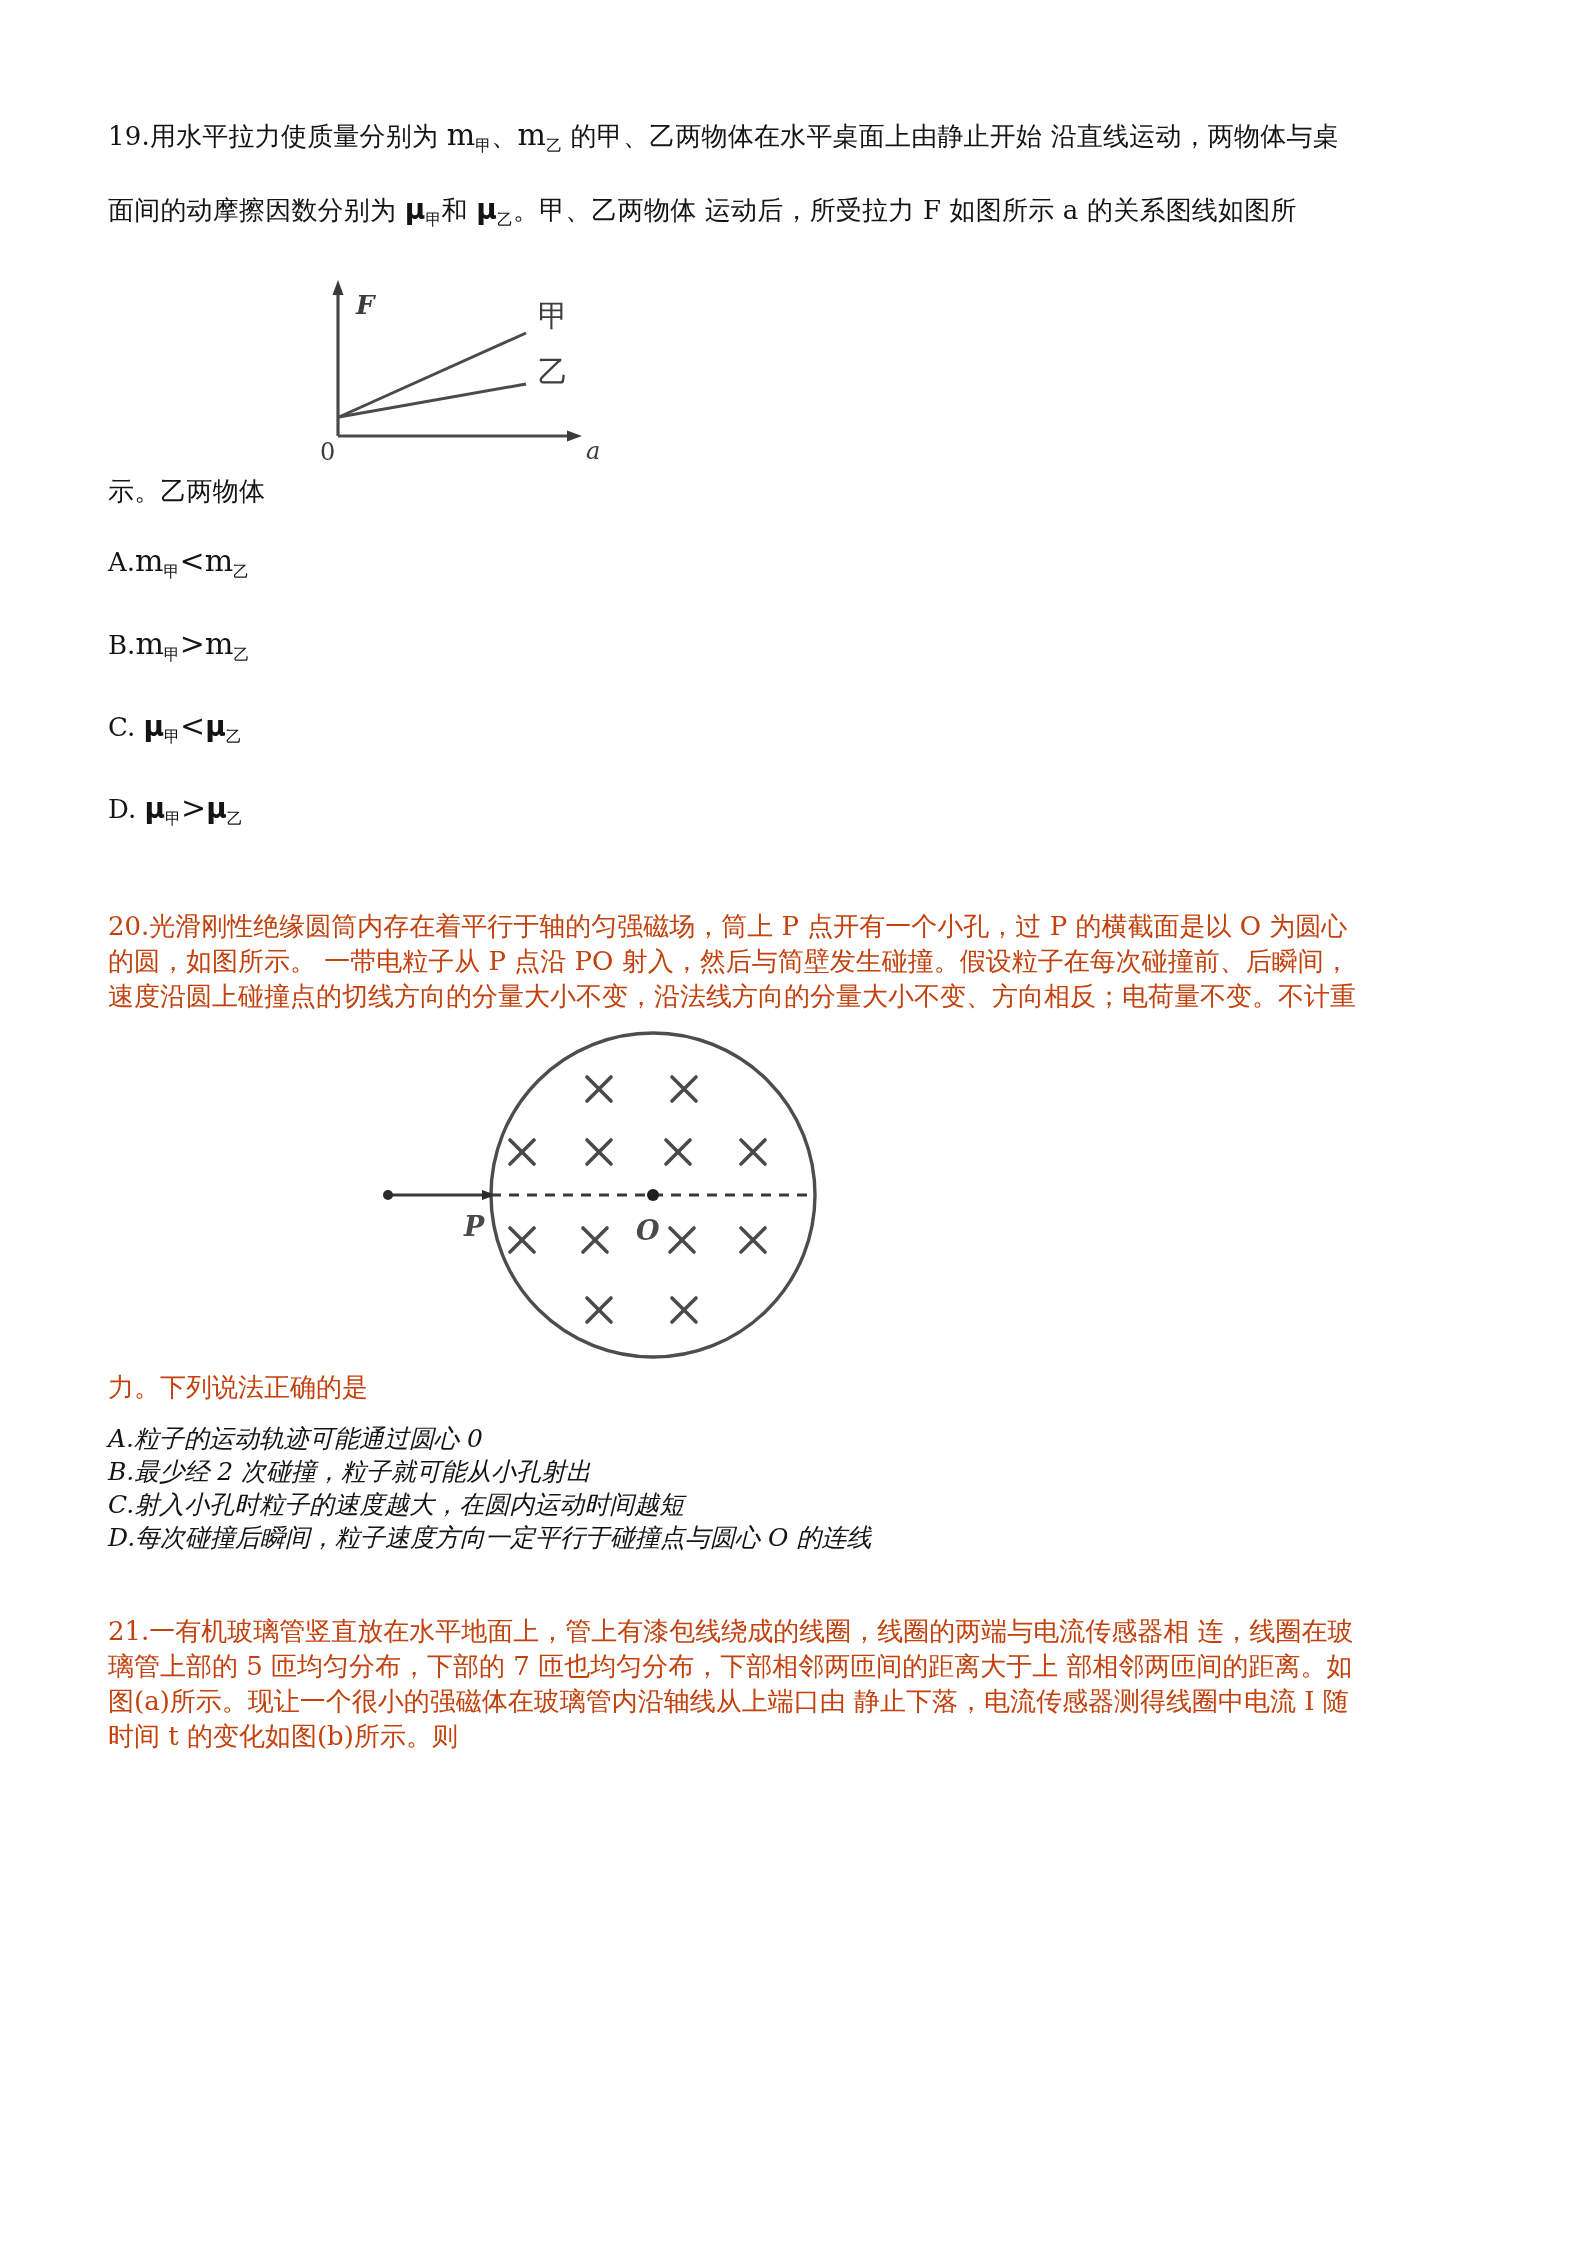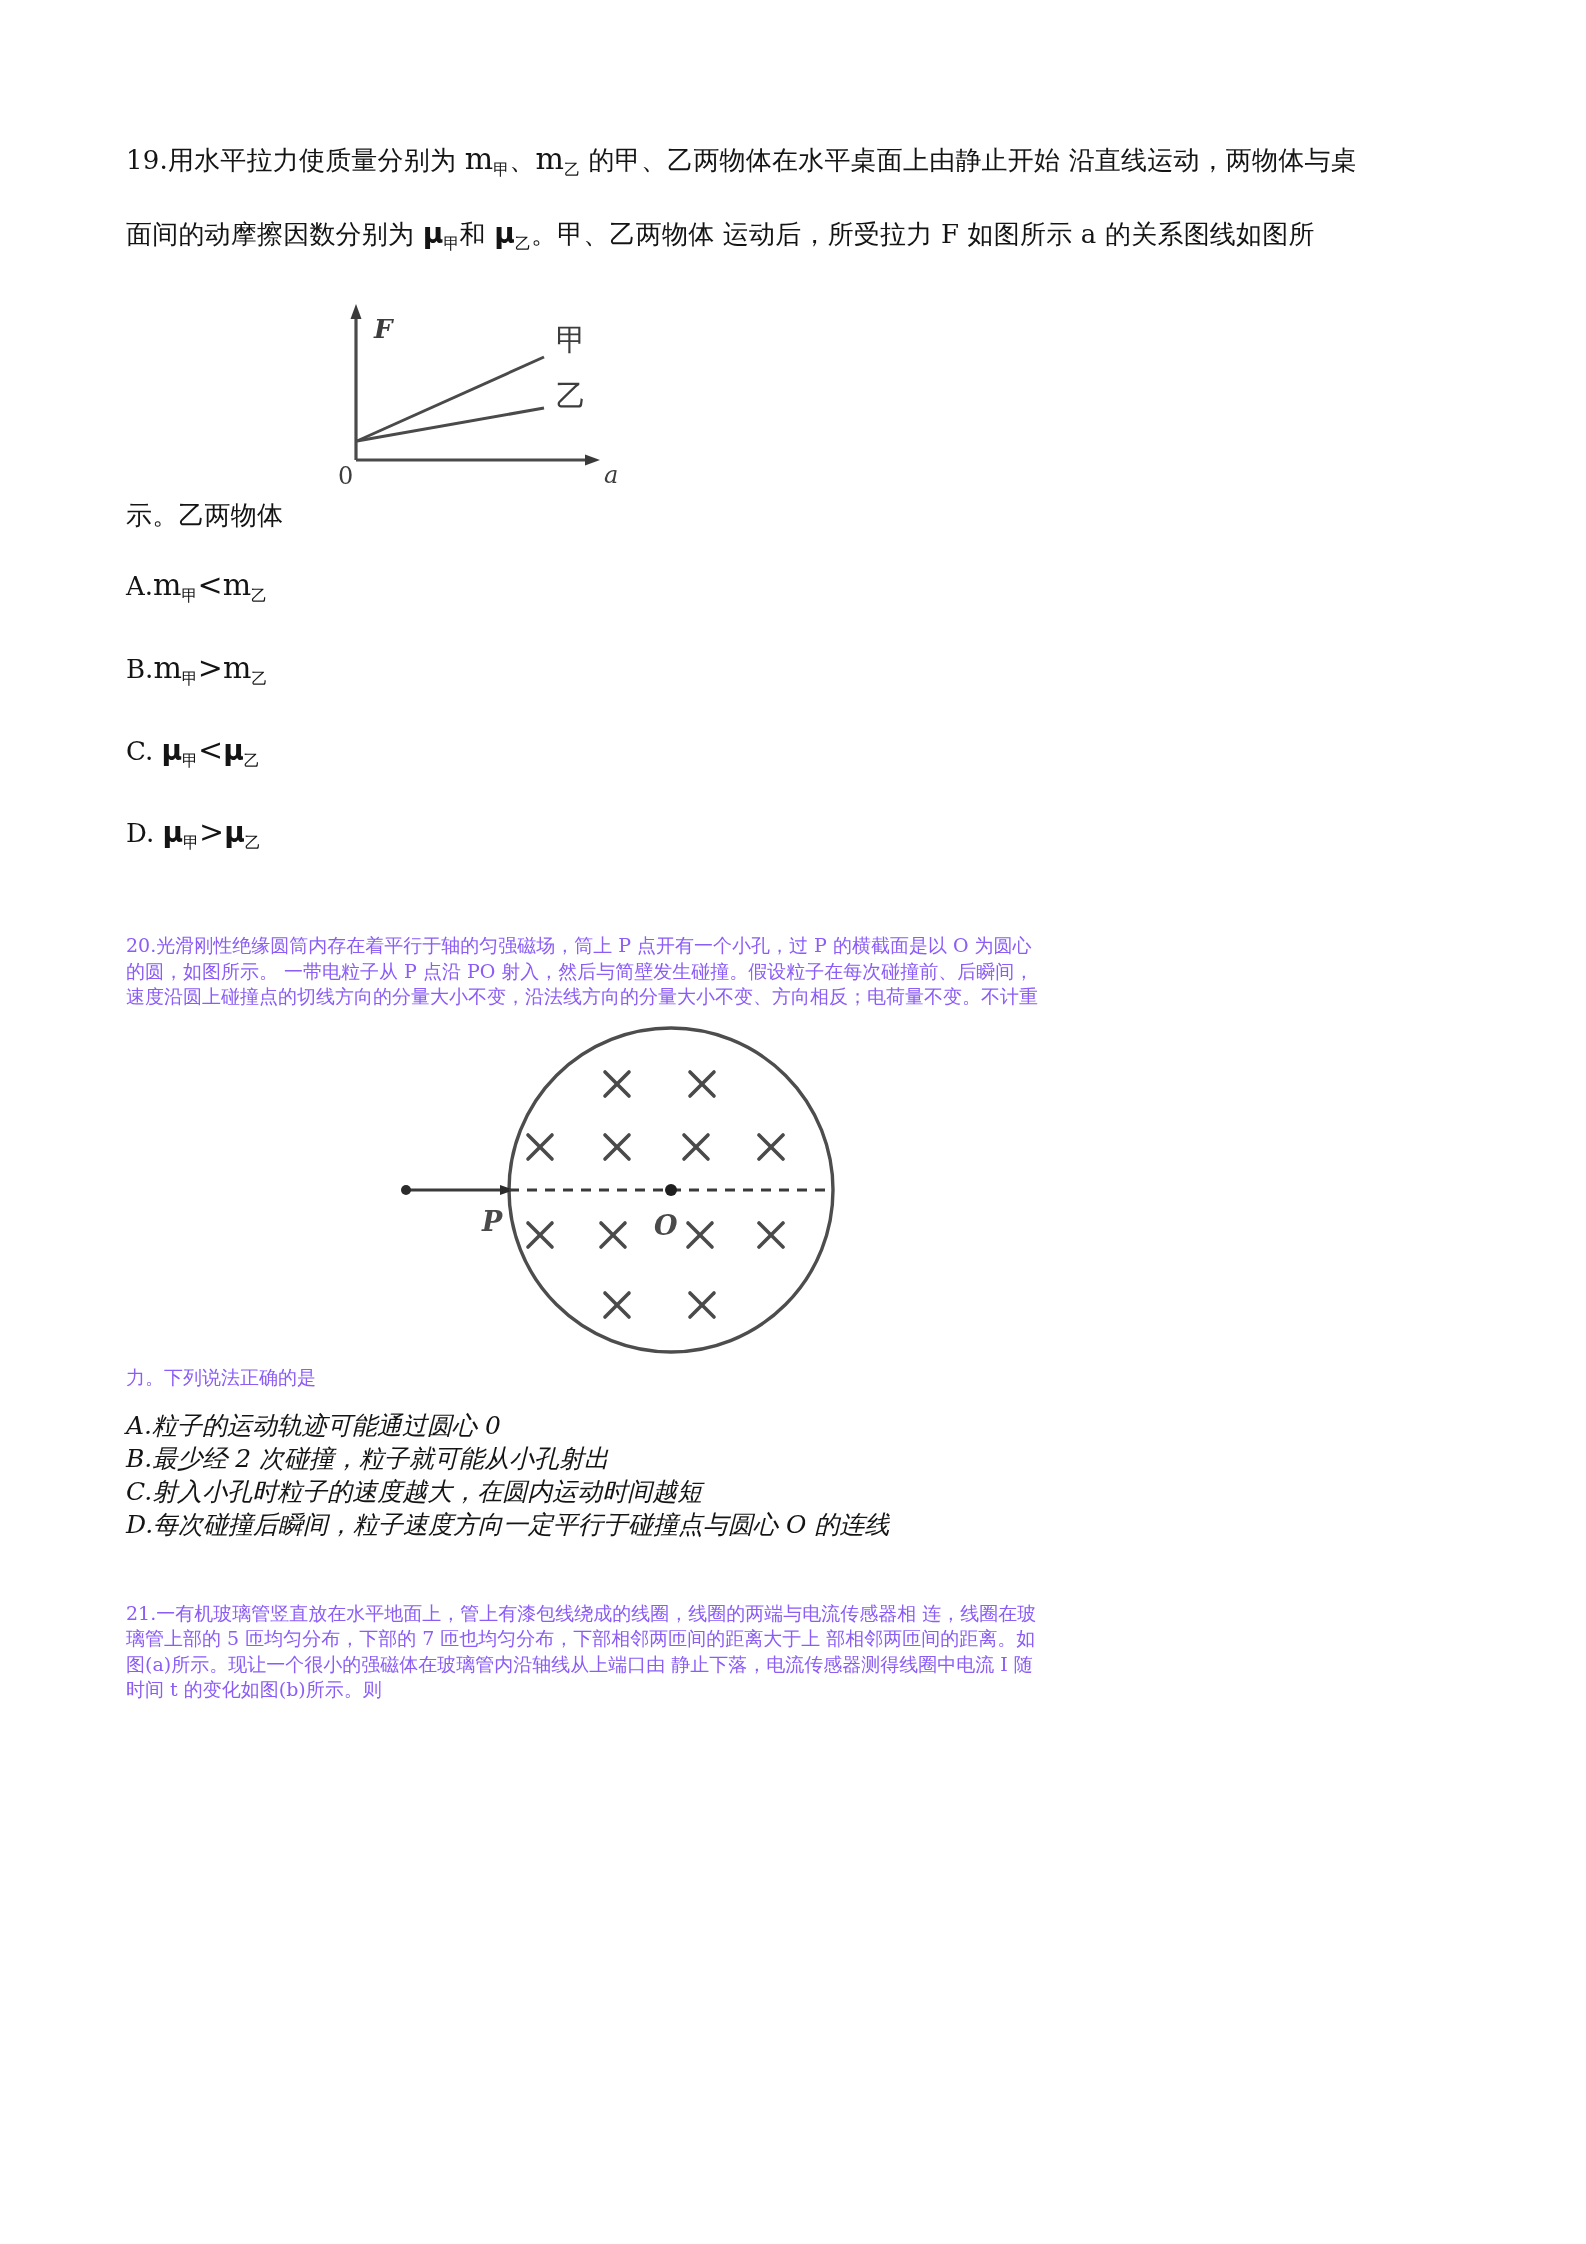--- a/index.html
+++ b/index.html
@@ -17,32 +17,31 @@
   }
   .page {
     position: absolute;
     left: 0; top: 0;
     width: 1586px;
     height: 2244px;
     background: #fff;
   }
   .content {
     position: absolute;
-    left: 126px;
+    left: 108px;
     top: 120px;
     width: 1360px;
-    margin-top: 24px;
   }
 
   
   .q-para {
-    font-size: 19px;
+    font-size: 26px;
     line-height: 1.34;
     text-align: justify;
-    color: #8b5cf6;
+    color: #c2410c;
   }
   .q19-line {
     font-size: 26px;
     line-height: 1.0;
     margin-bottom: 42px;
     white-space: nowrap;
     letter-spacing: .2px;
   }
   .sub {
     font-size: 16px;

